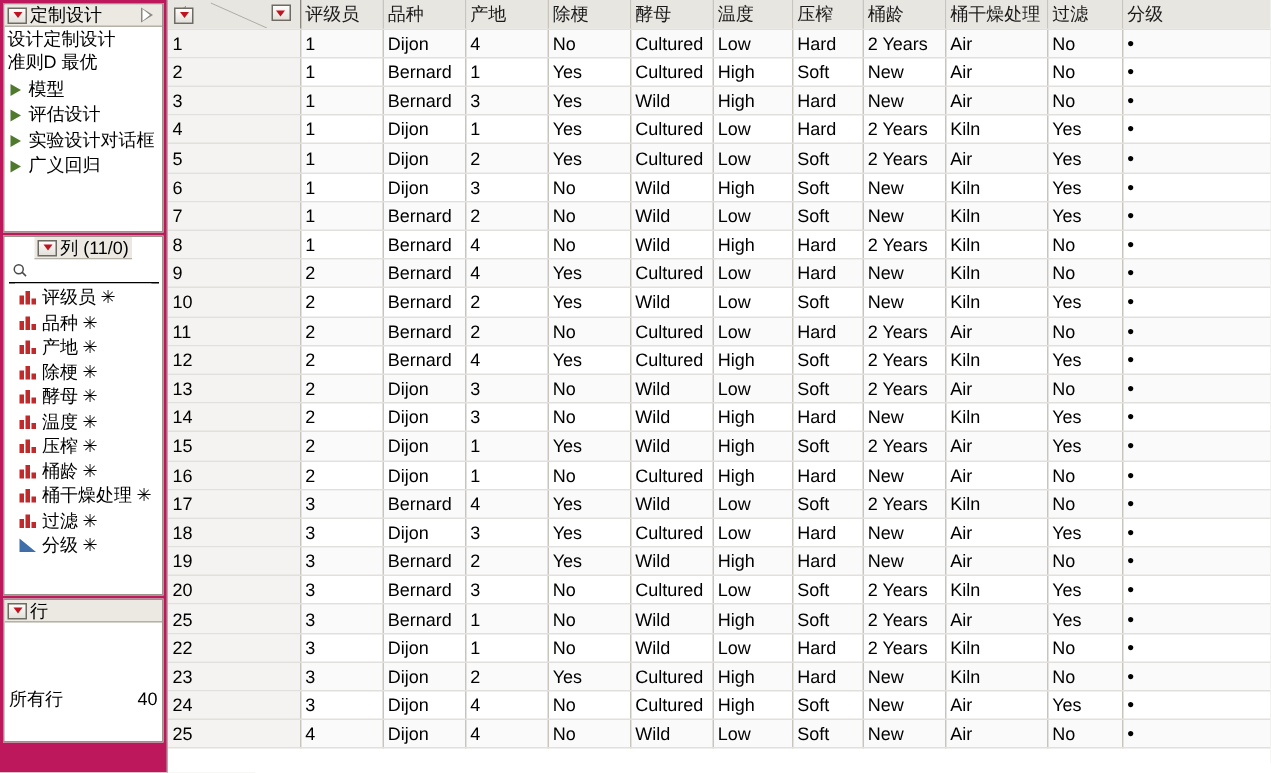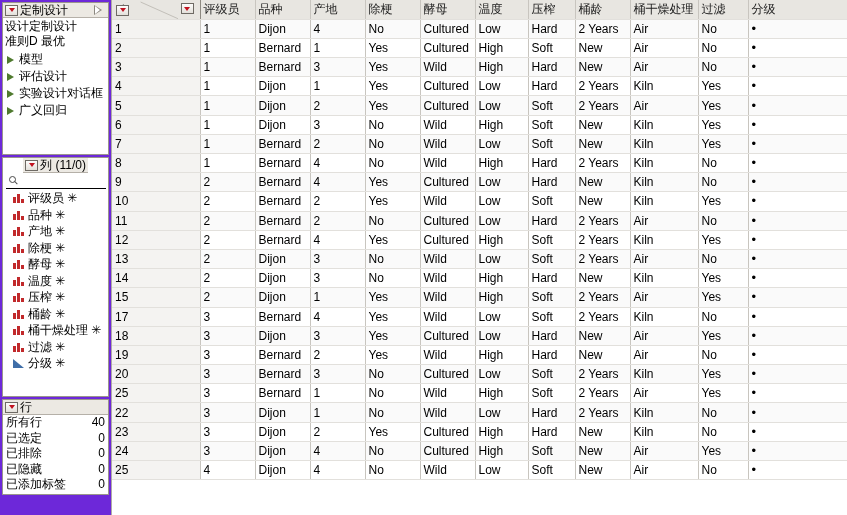--- a/index.html
+++ b/index.html
@@ -15,21 +15,21 @@
     position: relative;
     width: 847px; height: 515px;
     display: flex;
     background: #d6d3ce;
   }
 
   
   #left-panel {
     width: 112px;
     height: 515px;
-    background: #6d28d9;
+    background: #be185d;
     display: flex;
     flex-direction: column;
     flex: 0 0 112px;
     box-sizing: border-box;
     border-right: 1px solid #b0aca4;
   }
   .panel-box {
     background: #ffffff;
     border: 1px solid #9a958c;
     margin: 2px 2px 0 2px;
@@ -205,20 +205,21 @@
 
   
   #rows-box { flex: 0 0 auto; height: 96px; display:flex; flex-direction:column;}
   .row-stat {
     display:flex;
     justify-content: space-between;
     font-size: 12px;
     line-height: 15.5px;
     padding: 0 3px 0 3px;
     white-space: nowrap;
+    margin-top: 44px;
   }
 
   
   #table-area {
     flex: 1 1 auto;
     height: 515px;
     background: #fff;
     position: relative;
     overflow: hidden;
     box-sizing: border-box;
@@ -752,20 +753,34 @@
             <td>Yes</td>
             <td>Wild</td>
             <td>High</td>
             <td>Soft</td>
             <td>2 Years</td>
             <td>Air</td>
             <td>Yes</td>
             <td class="grade"><span class="dot">•</span></td>
           </tr>
           <tr>
+            <td class="rownum">16</td>
+            <td>2</td>
+            <td>Dijon</td>
+            <td>1</td>
+            <td>No</td>
+            <td>Cultured</td>
+            <td>High</td>
+            <td>Hard</td>
+            <td>New</td>
+            <td>Air</td>
+            <td>No</td>
+            <td class="grade"><span class="dot">•</span></td>
+          </tr>
+          <tr>
             <td class="rownum">17</td>
             <td>3</td>
             <td>Bernard</td>
             <td>4</td>
             <td>Yes</td>
             <td>Wild</td>
             <td>Low</td>
             <td>Soft</td>
             <td>2 Years</td>
             <td>Kiln</td>

